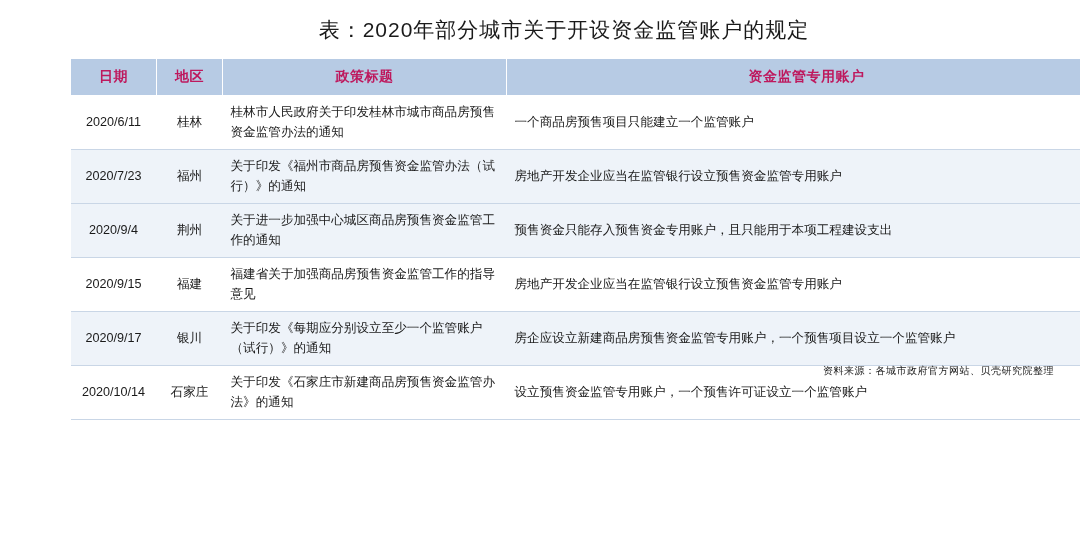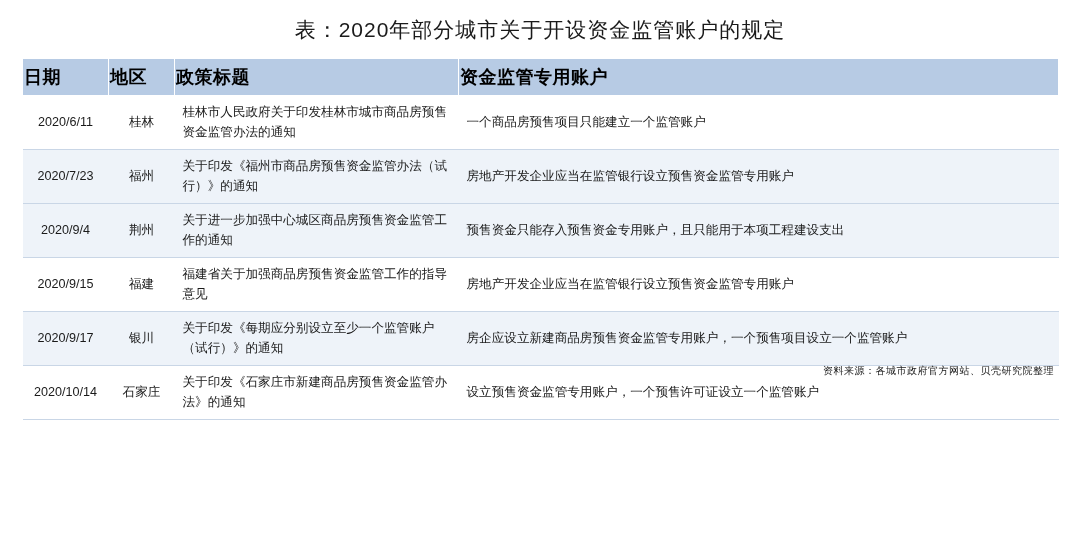--- a/index.html
+++ b/index.html
@@ -12,20 +12,21 @@
     background: #ffffff;
     font-family: "Liberation Sans", sans-serif;
     color: #1a1a1a;
     overflow: hidden;
   }
   .page {
     position: relative;
     width: 1080px;
     height: 392px;
     box-sizing: border-box;
+    padding-left: 48px;
   }
   .title {
     text-align: center;
     font-size: 21px;
     letter-spacing: 1px;
     color: #1a1a1a;
     padding-top: 16px;
     padding-bottom: 14px;
     font-weight: 400;
   }
@@ -33,26 +34,26 @@
     margin: 0 22px;
   }
   table.policy {
     width: 1036px;
     border-collapse: collapse;
     table-layout: fixed;
     font-size: 13px;
   }
   table.policy thead th {
     background: #b7cbe4;
-    color: #000000;
+    color: #be185d;
     font-weight: bold;
-    font-size: 18px;
+    font-size: 14px;
     height: 34px;
     border: 1px solid #ffffff;
-    text-align: left;
+    text-align: center;
     vertical-align: middle;
     letter-spacing: 0.5px;
   }
   table.policy td {
     border-top: 1px solid #c9d6e6;
     border-bottom: 1px solid #c9d6e6;
     border-left: none;
     border-right: none;
     padding: 7px 8px;
     vertical-align: middle;

